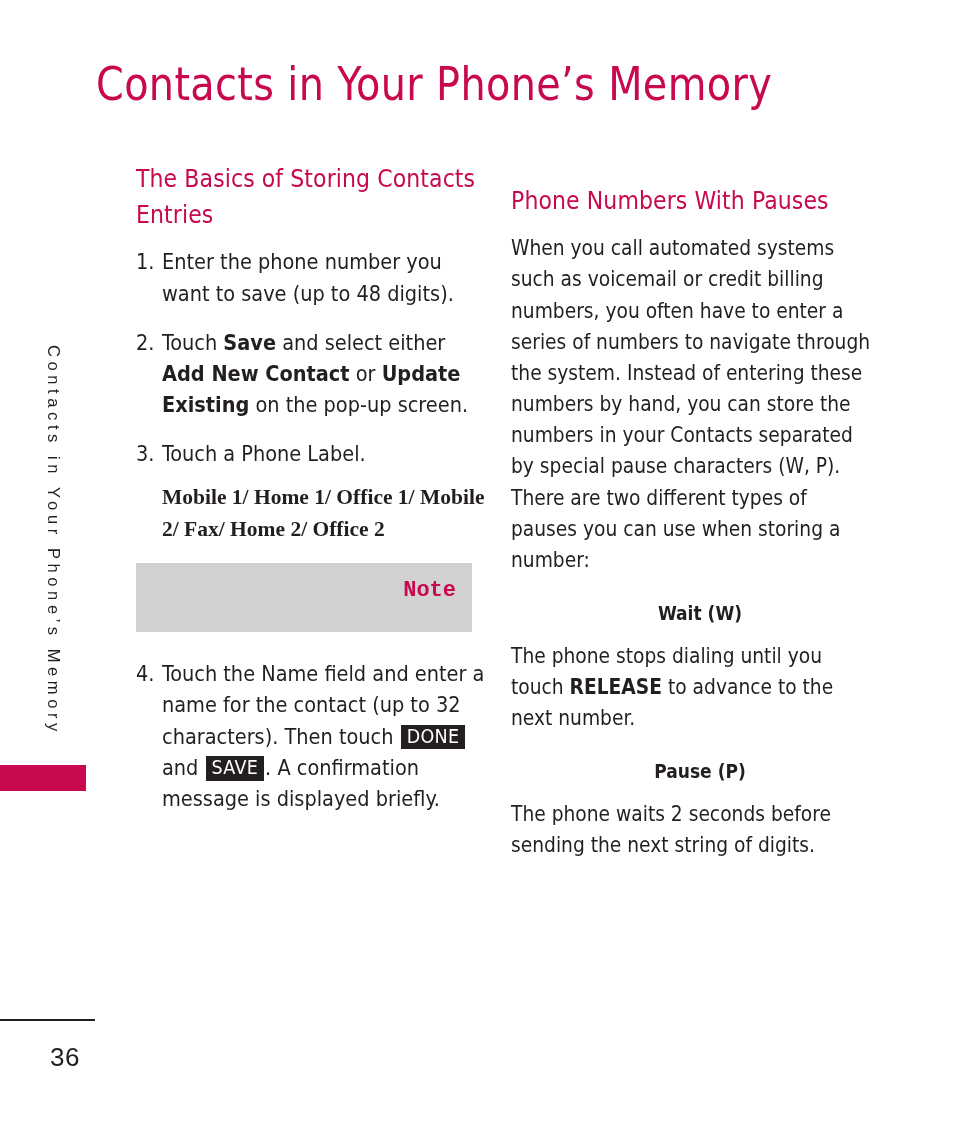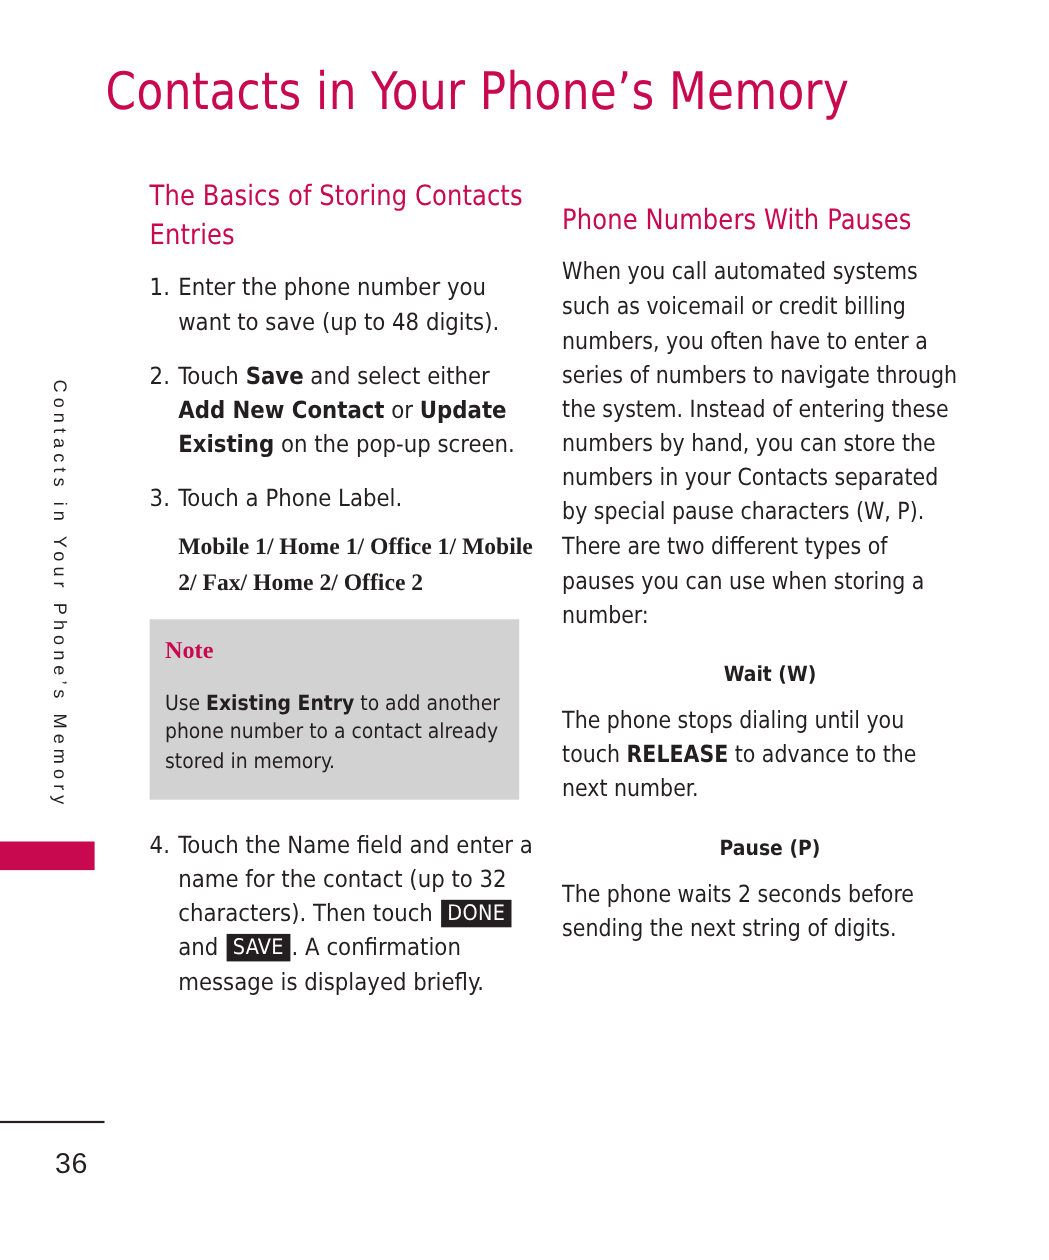--- a/index.html
+++ b/index.html
@@ -160,26 +160,27 @@
 
   
   .note-box {
     background: #d2d2d2;
     width: 336px;
     box-sizing: border-box;
     padding: 15px 16px 22px 14px;
     margin: 4px 0 26px 0;
   }
   .note-title {
-    font-family: Liberation Serif, serif;
+    font-family: Liberation Mono, monospace;
     font-size: 22px;
     font-weight: bold;
     color: #c8084f;
     line-height: 1.2;
-    margin: 0 0 22px 0;
+    margin: 0 0 6px 0;
+    text-align: right;
   }
   .note-text {
     font-family: "DejaVu Sans Condensed", "Liberation Sans Narrow", "Liberation Sans", sans-serif;
     font-size: 19px;
     line-height: 1.38;
     color: #231f20;
     margin: 0;
   }
 
   
@@ -223,21 +224,20 @@
 
     <div class="step">
       <span class="step-num">3.</span>
       <span class="step-body">Touch a Phone Label.</span>
       <div class="step-sub">Mobile 1/ Home 1/ Office 1/ Mobile 2/ Fax/ Home 2/ Office 2</div>
     </div>
   </div>
 
   <div class="note-box">
     <div class="note-title">Note</div>
-    <div class="note-text">Use <b>Existing Entry</b> to add another phone number to a contact already stored in memory.</div>
   </div>
 
   <div class="step">
     <span class="step-num">4.</span>
     <span class="step-body">Touch the Name field and enter a name for the contact (up to 32 characters). Then touch <span class="keycap">DONE</span> and <span class="keycap">SAVE</span>. A confirmation message is displayed briefly.</span>
   </div>
 
 </div>
 
 <div class="col col-right">

